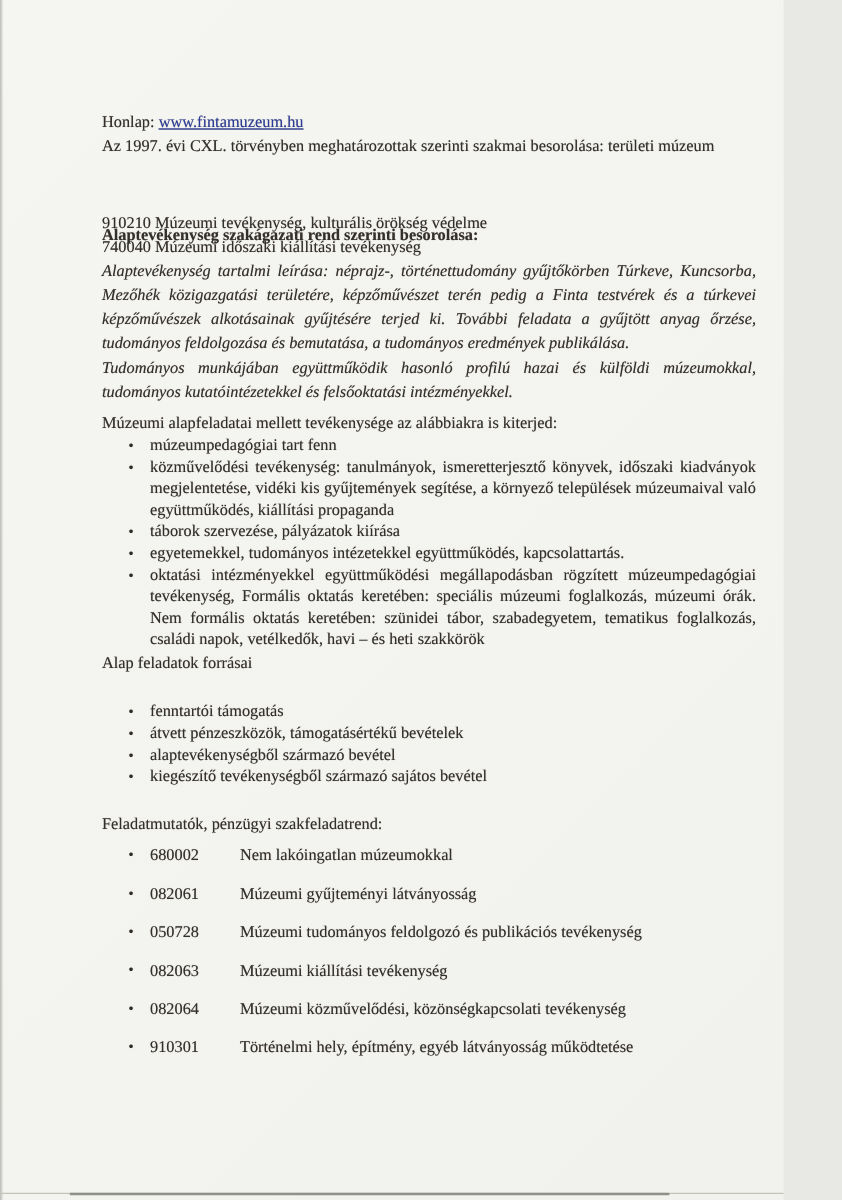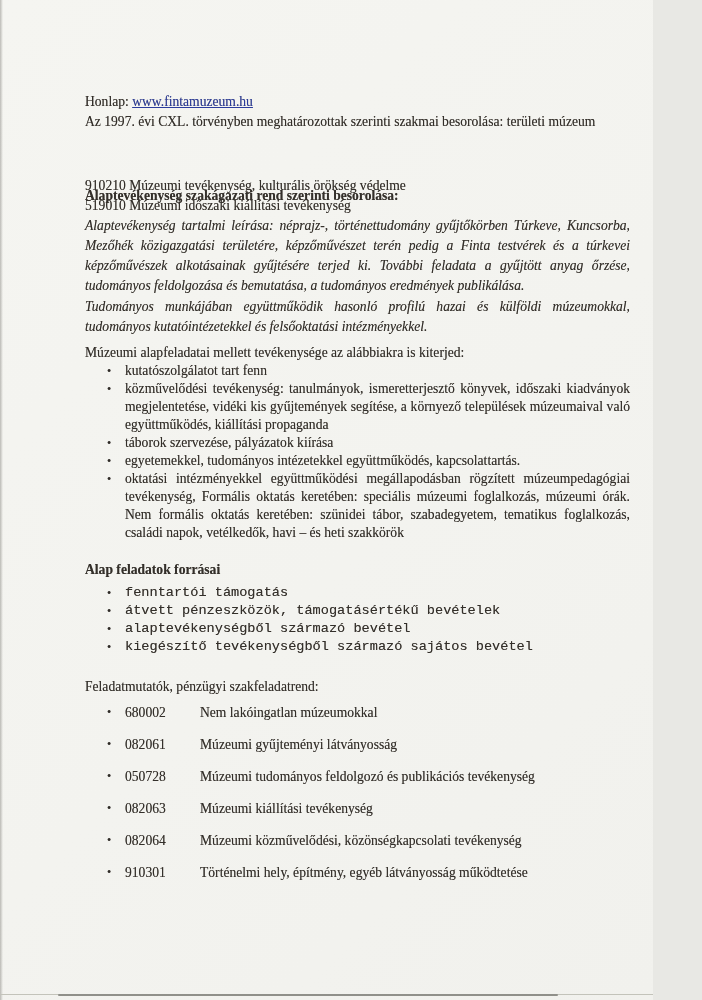--- a/index.html
+++ b/index.html
@@ -35,21 +35,21 @@
   .block { position: absolute; left: 85px; width: 545px; }
   .justify { text-align: justify; font-style: italic; }
   .bold { font-weight: 700; margin-top: 38px; }
   a.doclink { color: #2b3c9d; text-decoration: underline; }
   .bullet-item { display: flex; align-items: flex-start; line-height: 18px; }
   .bullet-marker {
     flex: 0 0 18px; margin-left: 22px;
     font-size: 12px; line-height: 18px; color: #2e2a26;
   }
   .bullet-text { flex: 1 1 auto; text-align: justify; line-height: 18px; }
-  .src-item .bullet-text { text-align: left; font-family: Liberation Mono, monospace; }
+  .src-item .bullet-text { text-align: left; }
   .ind-row { display: flex; align-items: flex-start; height: 32px; line-height: 19px; }
   .ind-code { flex: 0 0 75px; }
   .ind-label { flex: 1 1 auto; }
 </style>
 </head>
 <body>
 
 <div class="page">
 
   <div class="edge-left"></div>
@@ -58,53 +58,53 @@
     <span>Honlap:</span>
     <a href="#" class="doclink">www.fintamuzeum.hu</a>
   </div>
 
   <div class="block" style="top:112px;">Az 1997. évi CXL. törvényben meghatározottak szerinti szakmai besorolása: területi múzeum</div>
 
   <div class="block bold" style="top:148px;">Alaptevékenység szakágazati rend szerinti besorolása:</div>
 
   <div class="block" style="top:176px;">
     <div>910210 Múzeumi tevékenység, kulturális örökség védelme</div>
-    <div>519010 Múzeumi időszaki kiállítási tevékenység</div>
+    <div>740040 Múzeumi időszaki kiállítási tevékenység</div>
   </div>
 
   <div class="block justify" style="top:216px;">Alaptevékenység tartalmi leírása: néprajz-, történettudomány gyűjtőkörben Túrkeve, Kuncsorba, Mezőhék közigazgatási területére, képzőművészet terén pedig a Finta testvérek és a túrkevei képzőművészek alkotásainak gyűjtésére terjed ki. További feladata a gyűjtött anyag őrzése, tudományos feldolgozása és bemutatása, a tudományos eredmények publikálása.</div>
 
   <div class="block justify" style="top:297px;">Tudományos munkájában együttműködik hasonló profilú hazai és külföldi múzeumokkal, tudományos kutatóintézetekkel és felsőoktatási intézményekkel.</div>
 
   <div class="block" style="top:343px;">Múzeumi alapfeladatai mellett tevékenysége az alábbiakra is kiterjed:</div>
 
   <div class="block" style="top:362px;">
     <div class="bullet-item">
       <span class="bullet-marker">•</span>
-      <span class="bullet-text">kutatószolgálatot tart fenn</span>
+      <span class="bullet-text">múzeumpedagógiai tart fenn</span>
     </div>
     <div class="bullet-item">
       <span class="bullet-marker">•</span>
       <span class="bullet-text">közművelődési tevékenység: tanulmányok, ismeretterjesztő könyvek, időszaki kiadványok megjelentetése, vidéki kis gyűjtemények segítése, a környező települések múzeumaival való együttműködés, kiállítási propaganda</span>
     </div>
     <div class="bullet-item">
       <span class="bullet-marker">•</span>
       <span class="bullet-text">táborok szervezése, pályázatok kiírása</span>
     </div>
     <div class="bullet-item">
       <span class="bullet-marker">•</span>
       <span class="bullet-text">egyetemekkel, tudományos intézetekkel együttműködés, kapcsolattartás.</span>
     </div>
     <div class="bullet-item">
       <span class="bullet-marker">•</span>
       <span class="bullet-text">oktatási intézményekkel együttműködési megállapodásban rögzített múzeumpedagógiai tevékenység, Formális oktatás keretében: speciális múzeumi foglalkozás, múzeumi órák. Nem formális oktatás keretében: szünidei tábor, szabadegyetem, tematikus foglalkozás, családi napok, vetélkedők, havi – és heti szakkörök</span>
     </div>
   </div>
 
-  <div class="block" style="top:560px;font-weight:bold;">Alap feladatok forrásai</div>
+  <div class="block" style="top:543px;">Alap feladatok forrásai</div>
 
   <div class="block" style="top:584px;">
     <div class="bullet-item src-item">
       <span class="bullet-marker">•</span>
       <span class="bullet-text">fenntartói támogatás</span>
     </div>
     <div class="bullet-item src-item">
       <span class="bullet-marker">•</span>
       <span class="bullet-text">átvett pénzeszközök, támogatásértékű bevételek</span>
     </div>

